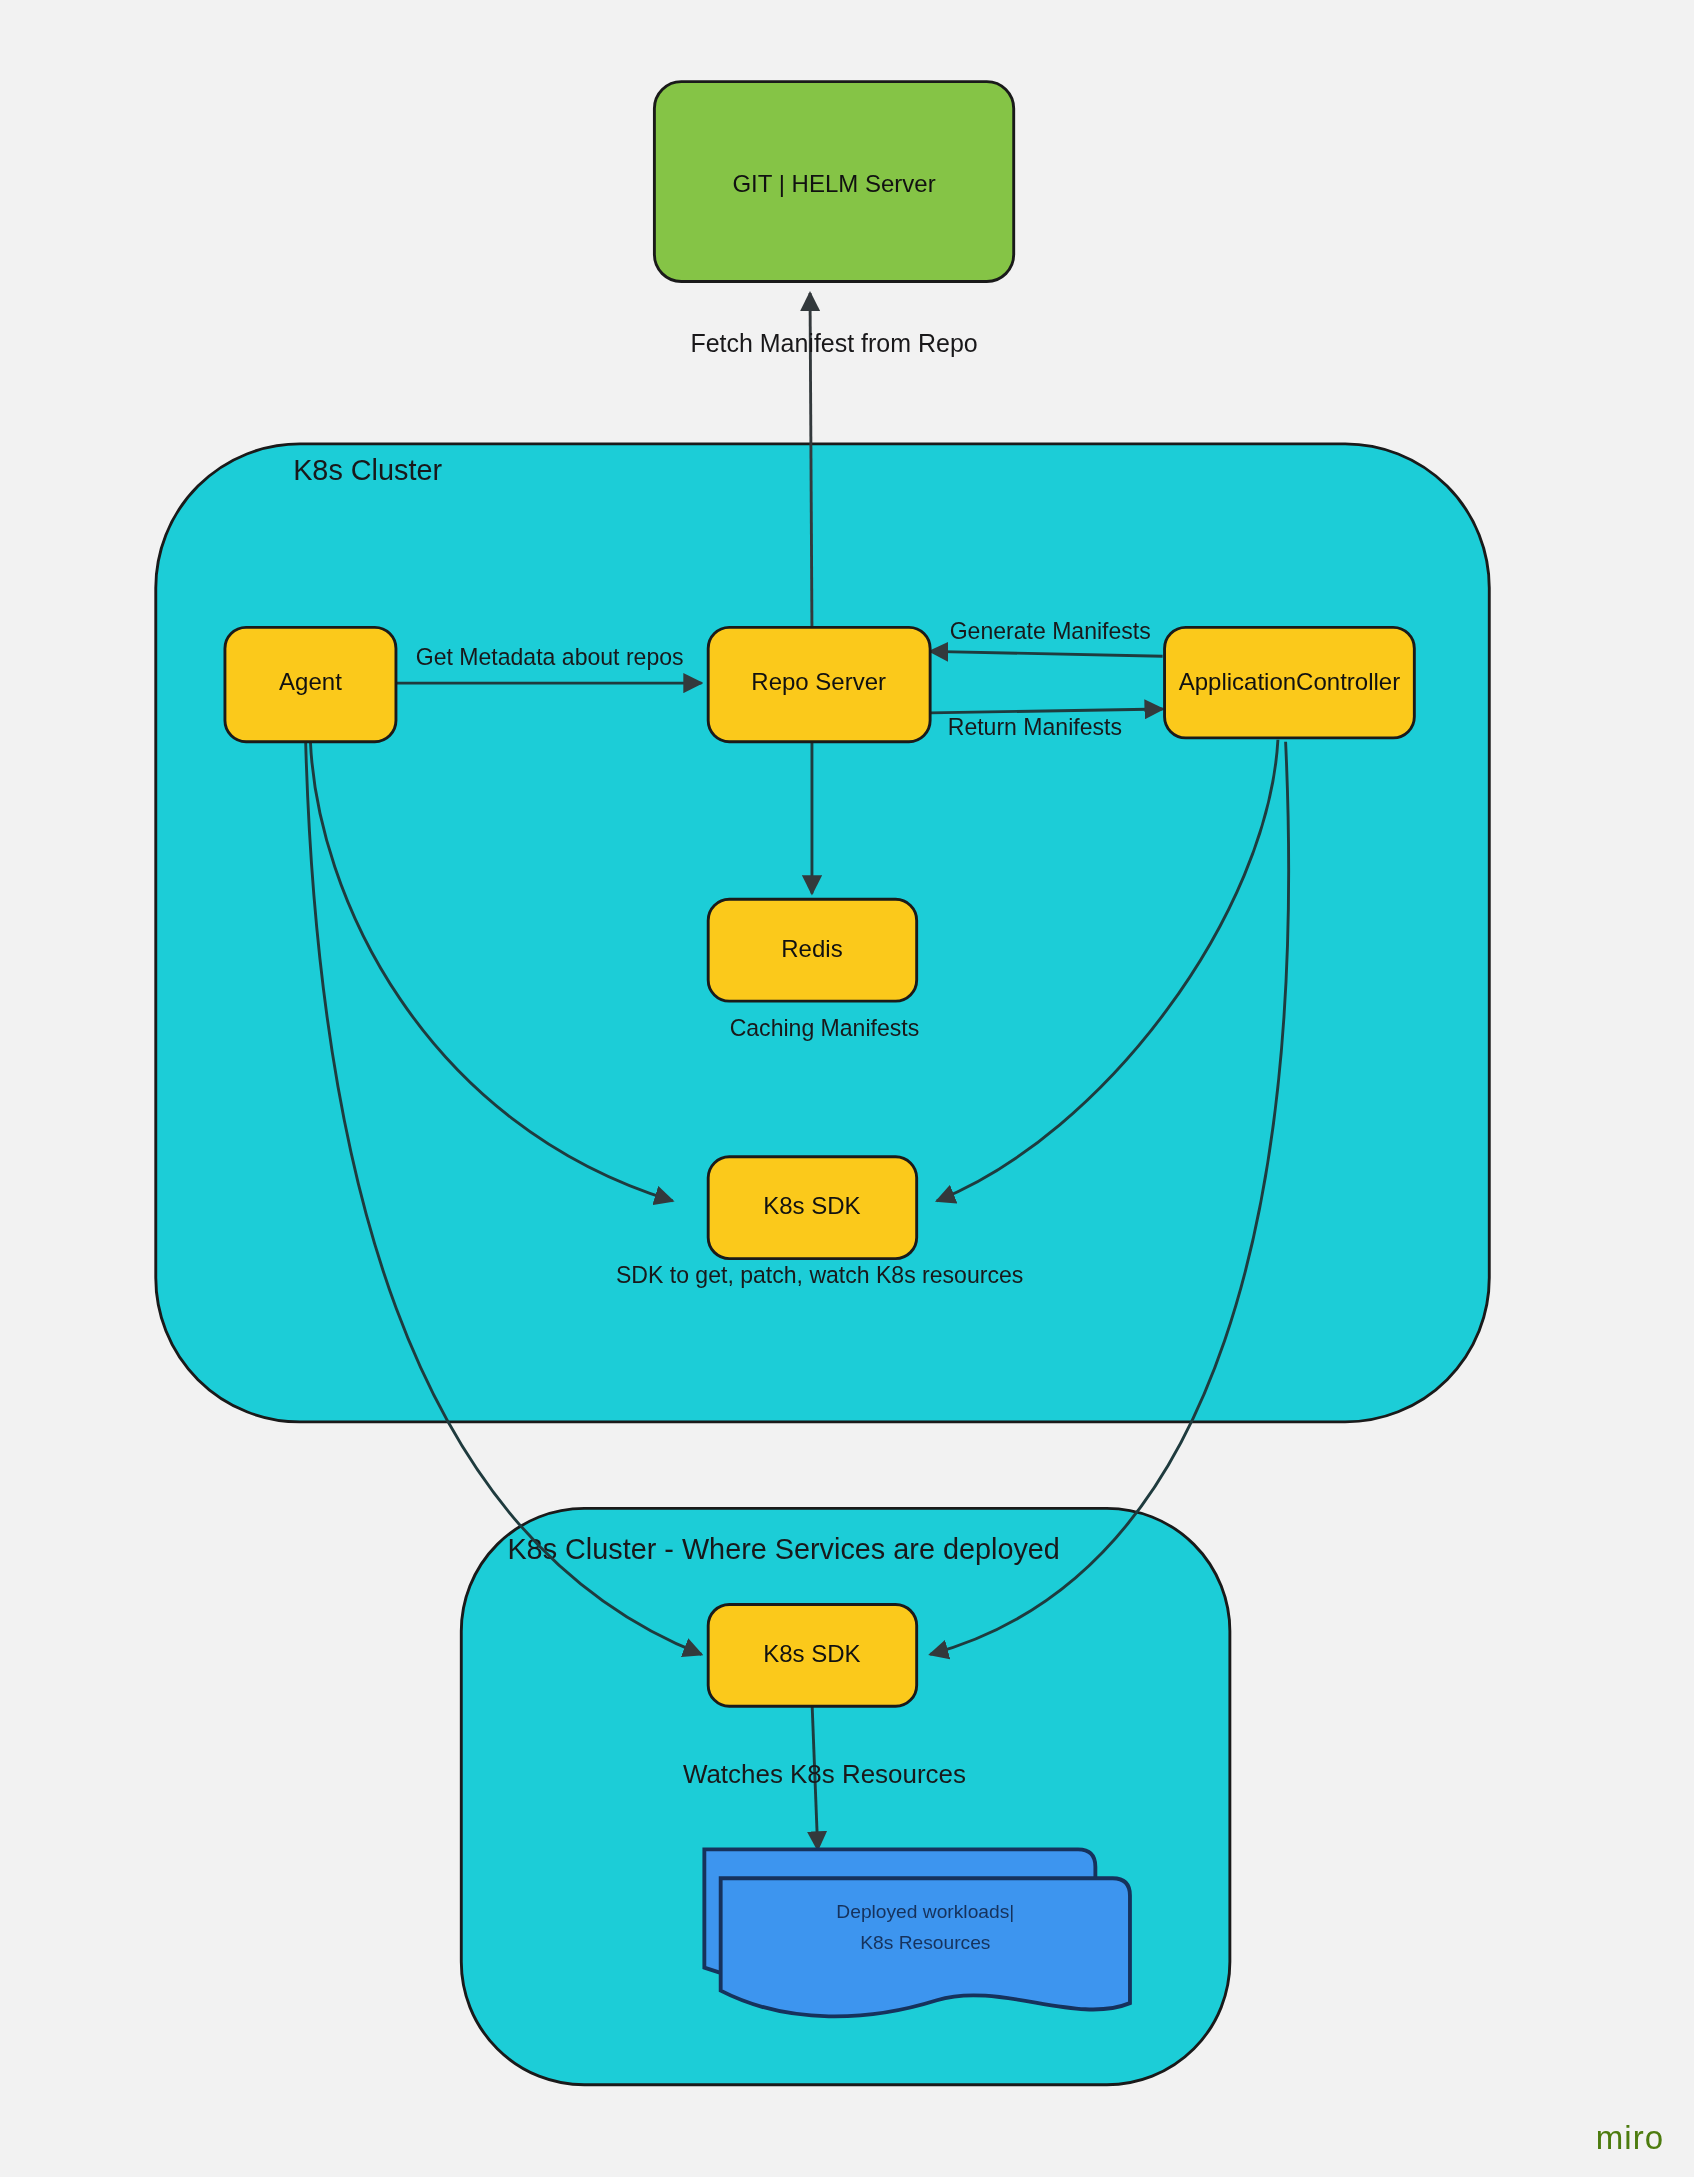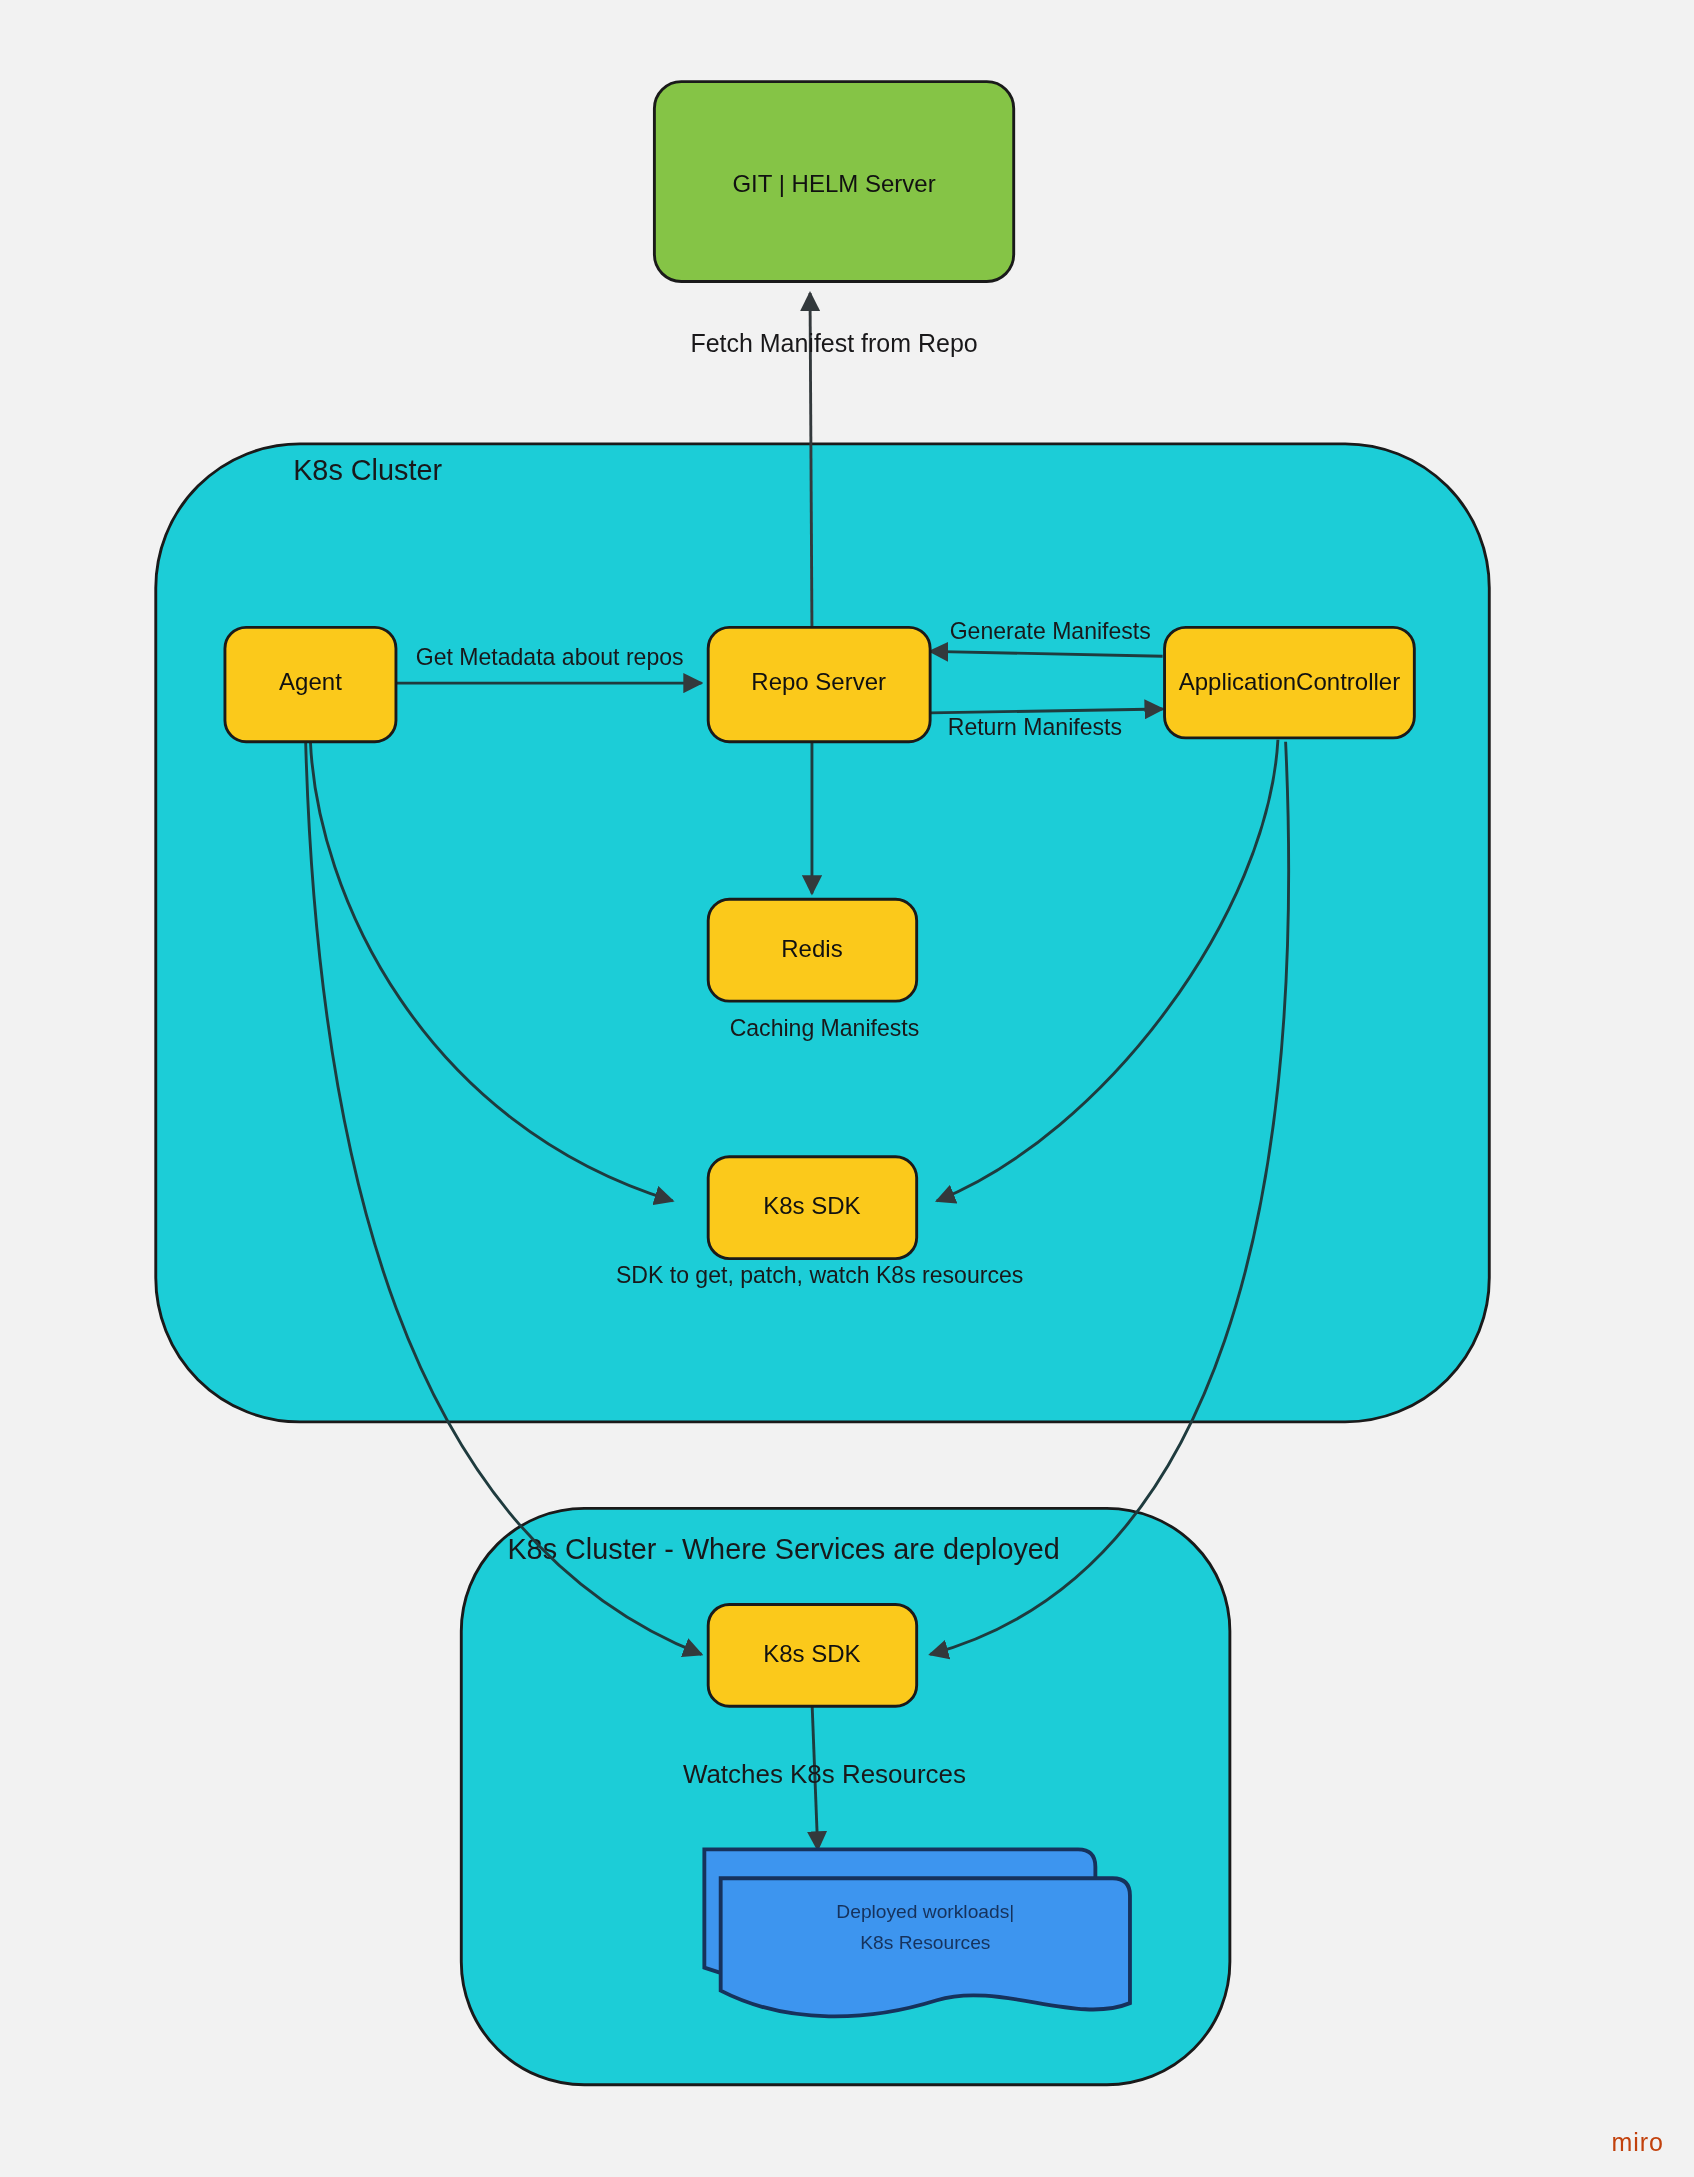--- a/index.html
+++ b/index.html
@@ -36,23 +36,23 @@
   }
   .doc-label {
     font-family: "Liberation Sans", sans-serif;
     fill: #16325c;
   }
   .watermark {
     position: absolute;
     right: 31px;
     bottom: 21px;
     font-family: "Liberation Sans", sans-serif;
-    font-size: 25px;
+    font-size: 33px;
     letter-spacing: 1px;
-    color: #c2410c;
+    color: #4d7c0f;
     user-select: none;
   }
 </style>
 </head>
 <body>
 
 <svg id="canvas" viewBox="0 0 1764 2267">
 
   <defs>
     <marker id="arrow" viewBox="0 0 10 10" refX="9" refY="5" markerWidth="7" markerHeight="7" orient="auto-start-reverse">

